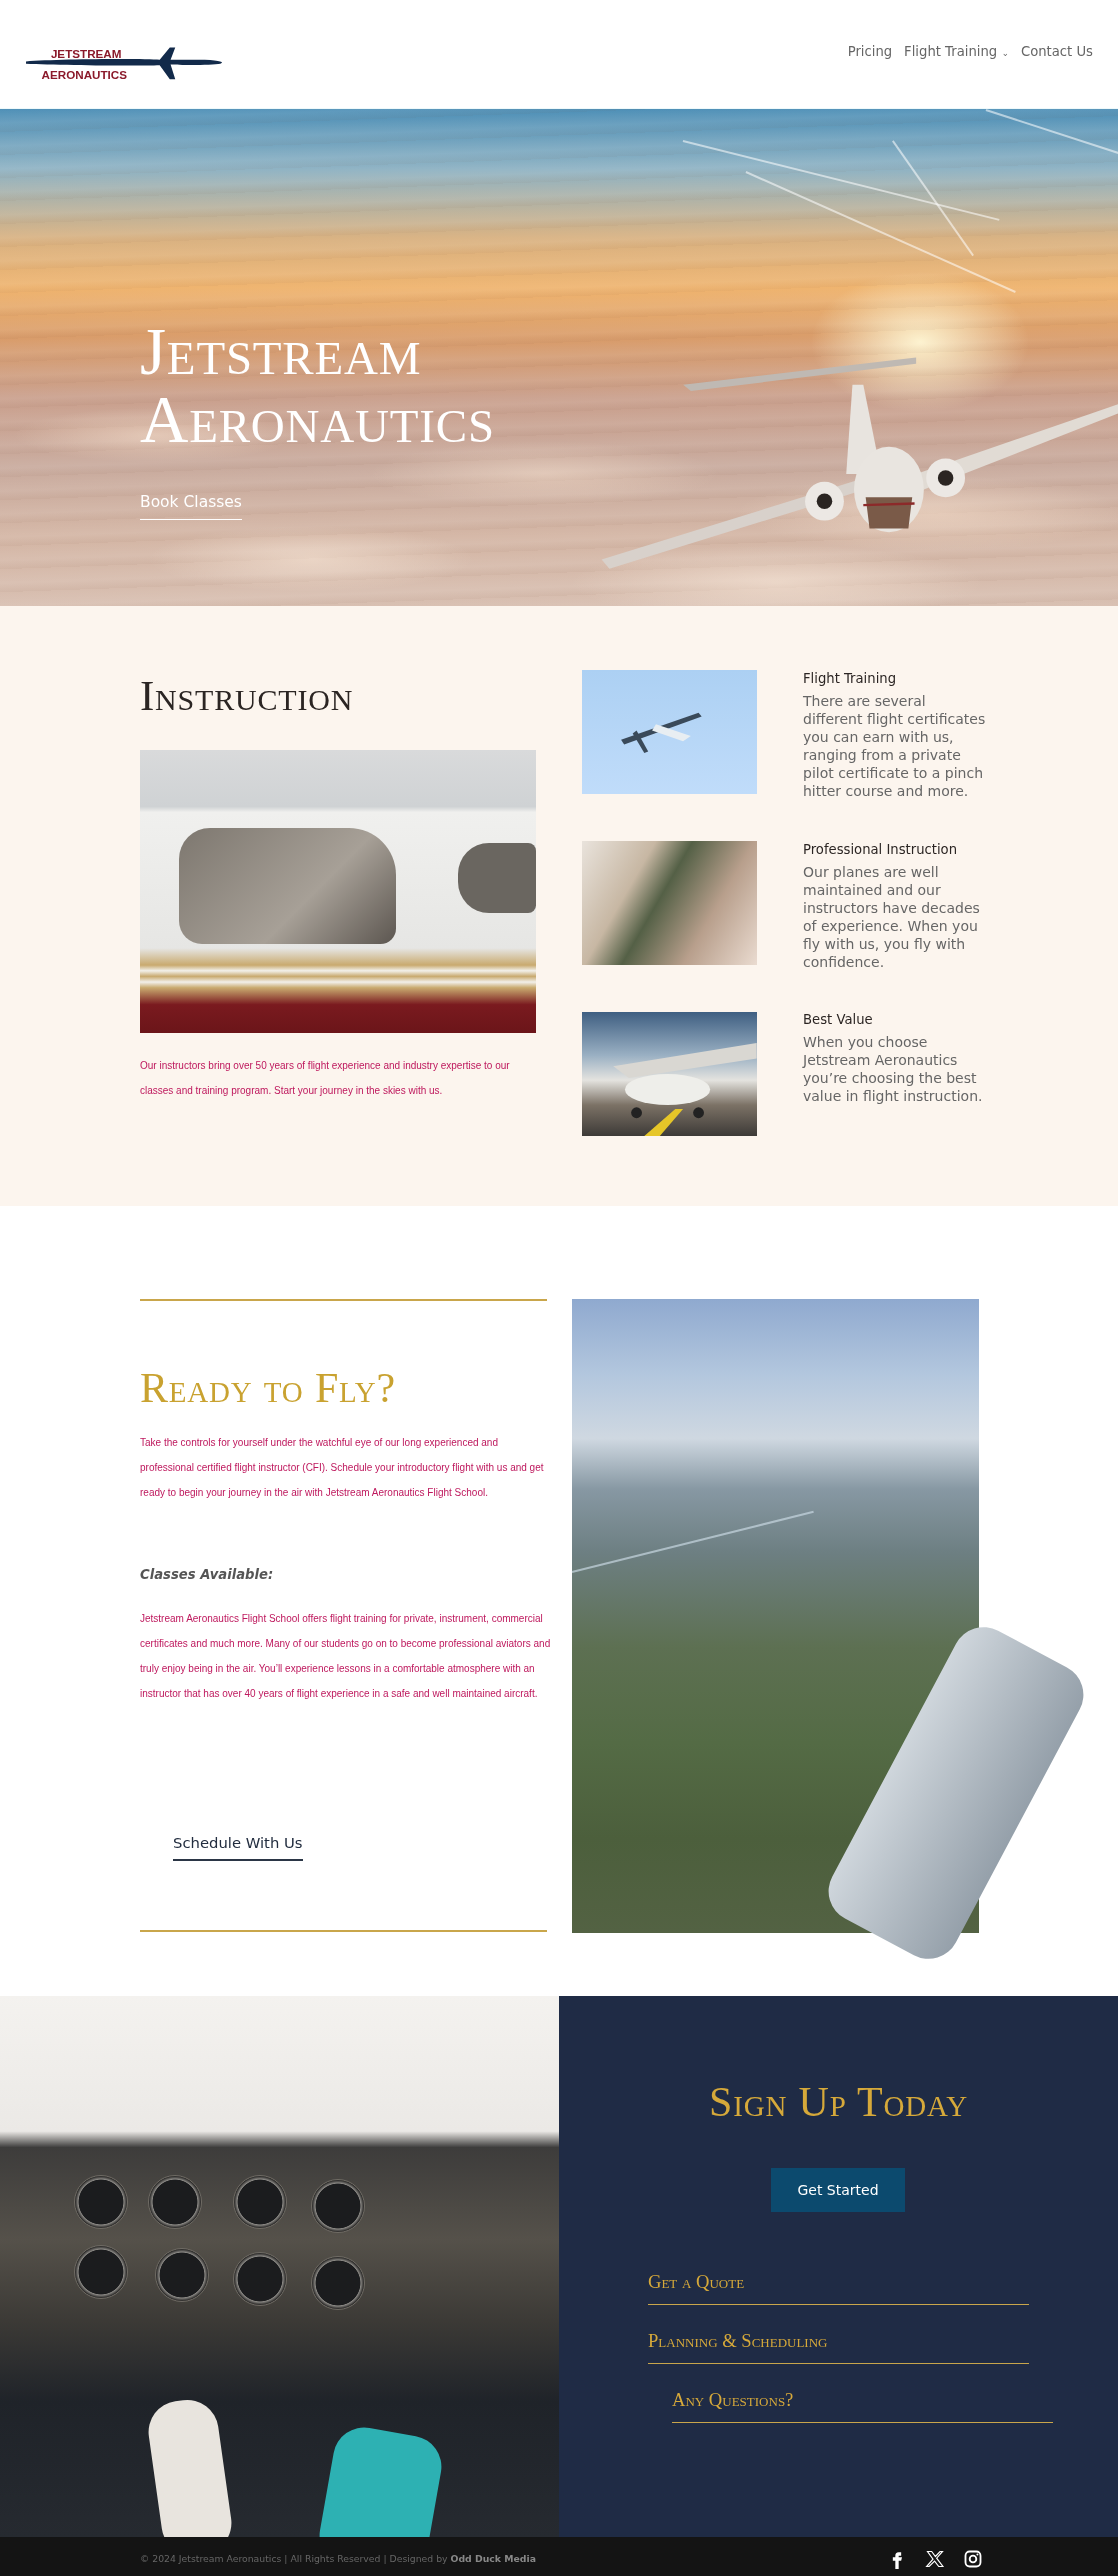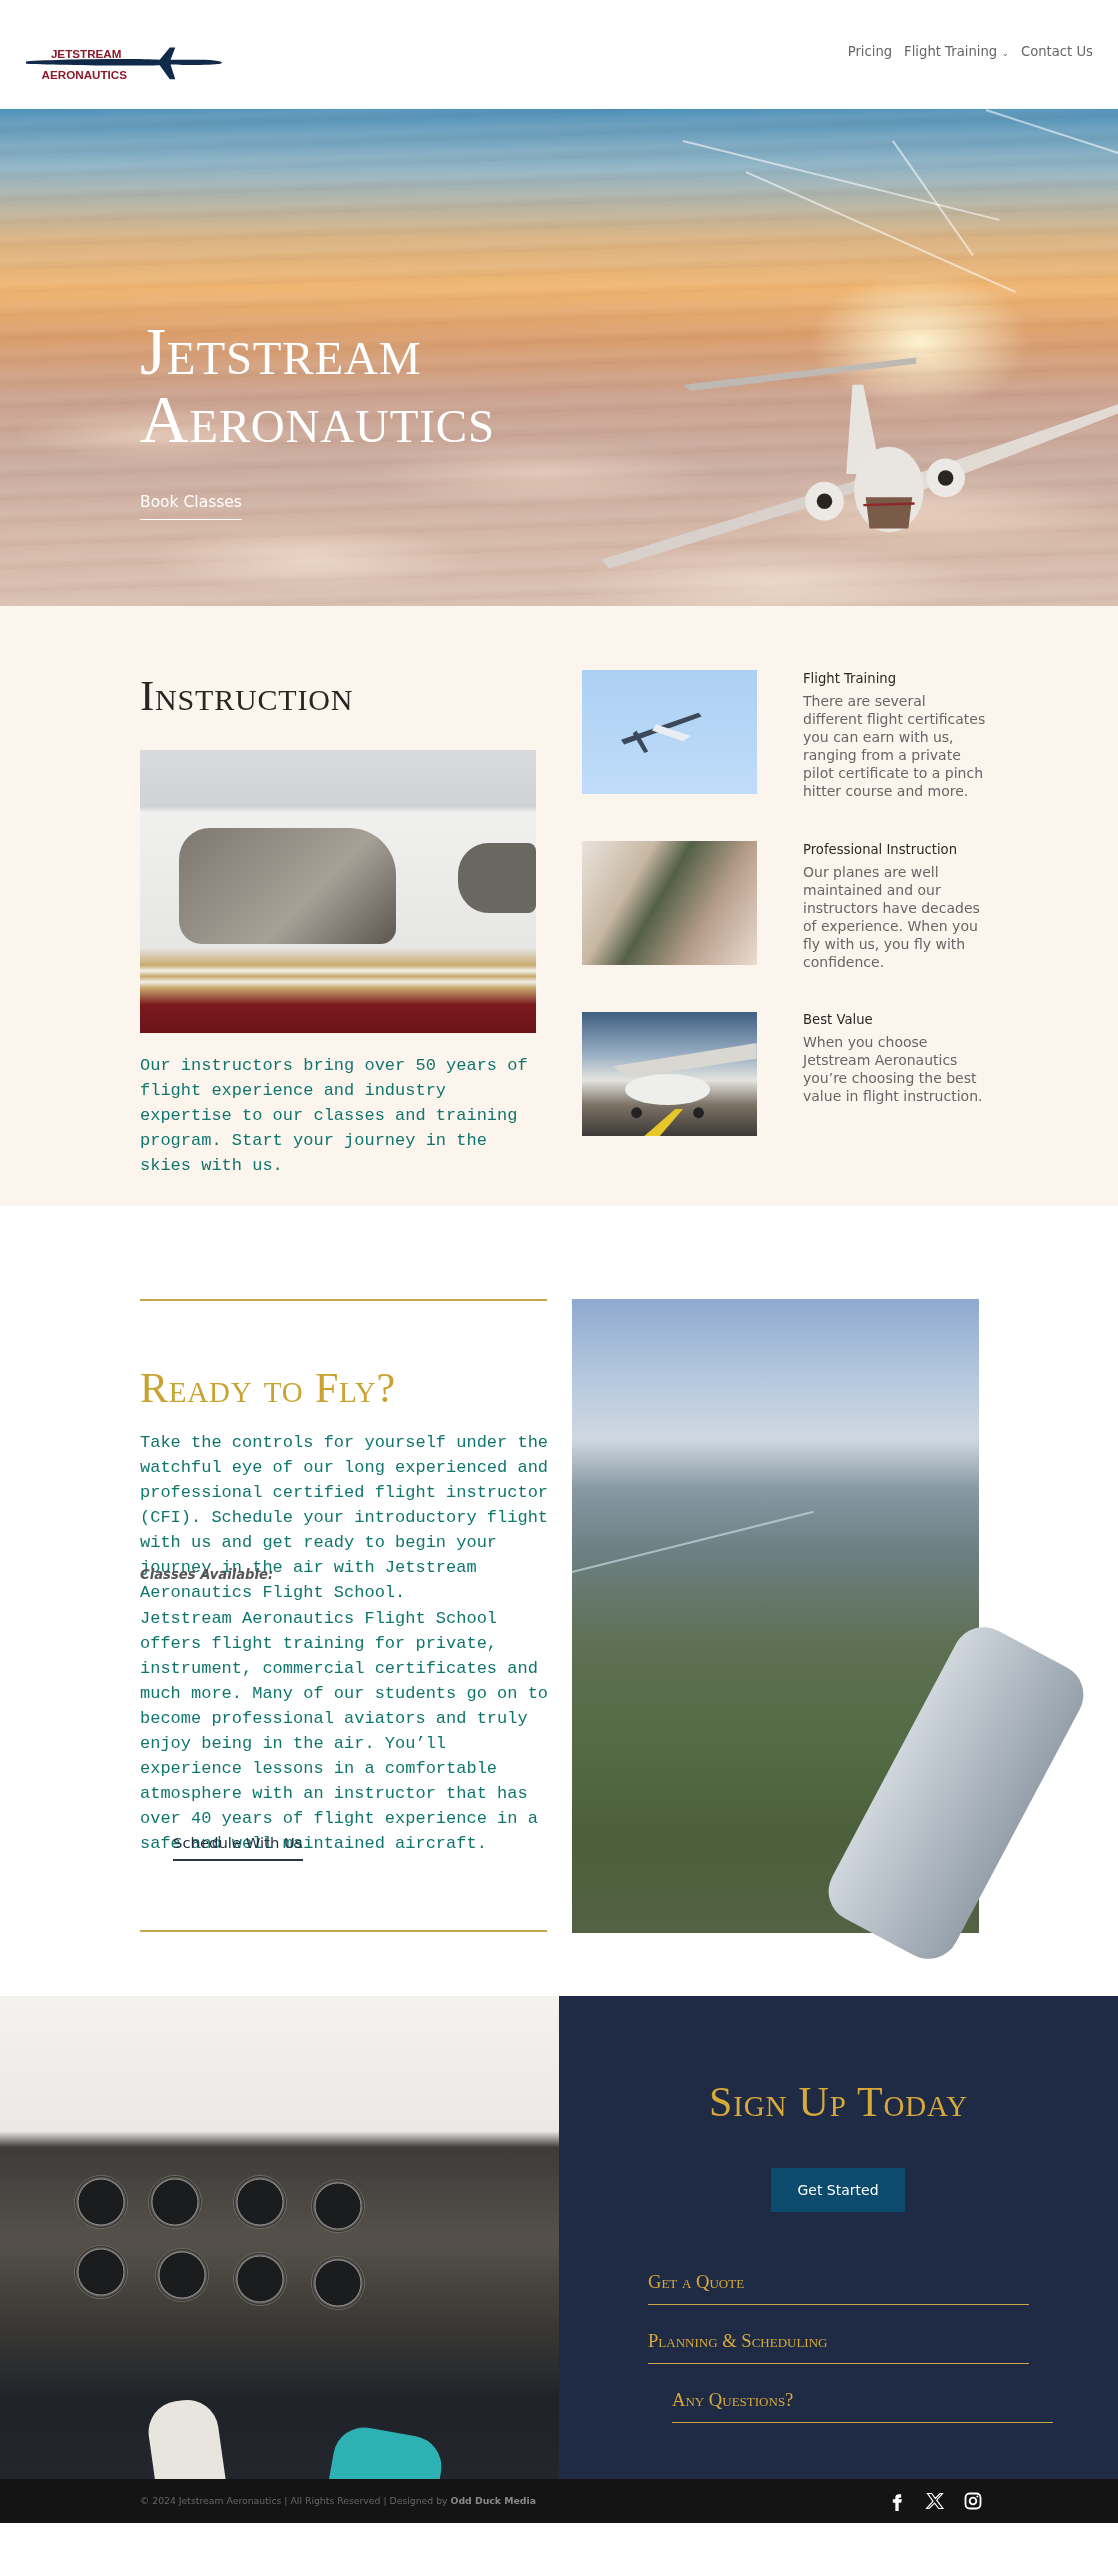--- a/index.html
+++ b/index.html
@@ -38,21 +38,21 @@
 
   
   .instruction { background: #fcf5ee; height: 600px; position: relative; }
   .instruction h2 { position: absolute; left: 140px; top: 671px; }
   .sec-title { font-size: 43px; color: #2b2523; font-variant: small-caps; font-weight: normal; letter-spacing: 0.8px; }
   .photo { position: absolute; overflow: hidden; }
   .photo-plane-window { left: 140px; top: 750px; width: 396px; height: 283px;
     background: linear-gradient(180deg, #d9dadb 0%, #cfd2d4 20%, #f0f0ee 22%, #e6e6e4 70%, #c9aa6f 76%, #f2f0ea 78%, #c9aa6f 80%, #f2f0ea 82%, #c9aa6f 84%, #7a1a1f 90%, #6b1519 100%); }
   .photo-plane-window .win { position: absolute; left: 39px; top: 78px; width: 217px; height: 116px; border-radius: 31px 47px 15.5px 23px; background: linear-gradient(135deg, #7d776f, #a7a097 60%, #5c5650); }
   .photo-plane-window .win2 { position: absolute; left: 318px; top: 93px; width: 78px; height: 70px; border-radius: 31px 7.8px 7.8px 31px; background: #6a6660; }
-  .body-text { font-family: Liberation Mono, monospace; font-size: 17px; line-height: 25px; color: #0f766e; }
+  .body-text { font-family: Liberation Sans, sans-serif; font-size: 10px; line-height: 25px; color: #be185d; }
   .instr-text { position: absolute; left: 140px; top: 1053px; width: 396px; }
 
   .feature-img { position: absolute; left: 582px; width: 175px; height: 124px; }
   .fi-1 { top: 669px; background: linear-gradient(180deg, #acd0f3, #c0dcfa); }
   .fi-2 { top: 841px; background: linear-gradient(120deg, #e9e3dc 0%, #c7b7a3 30%, #546046 45%, #b89f8c 70%, #eadbd0 100%); }
   .fi-3 { top: 1012px; background: linear-gradient(180deg, #3f5f82 0%, #9ab0c3 35%, #e4e3df 55%, #7c7266 75%, #3d3a37 100%); }
   .feature { position: absolute; left: 803px; width: 186px; }
   .feature h3 { font-family: "DejaVu Sans", sans-serif; font-size: 13.2px; font-weight: normal; color: #2b2523; margin-bottom: 6.2px; }
   .feature p { font-family: "DejaVu Sans", sans-serif; font-size: 14px; line-height: 18px; color: #666; }
   .f-1 { top: 671px; } .f-2 { top: 842px; } .f-3 { top: 1012px; }
@@ -60,21 +60,21 @@
   
   .ready { position: relative; height: 790px; background: #fff; border-radius: 10px; }
   .gold-line { position: absolute; left: 140px; width: 407px; height: 1.6px; background: #c9a64b; }
   .schedule-btn { position: absolute; left: 140px; top: 1830px; font-family: "DejaVu Sans", sans-serif; font-size: 14.8px; color: #222d3f; text-decoration: none; padding-bottom: 7.8px; border-bottom: 2.3px solid #2b3646; margin-left: 33px; }
   .aerial { position: absolute; left: 572px; top: 1295px; width: 407px; height: 634px;
     background: linear-gradient(180deg, #8fa9cf 0%, #b3c7de 12%, #cfd8e1 22%, #8798a3 30%, #6d7f82 40%, #5d7052 55%, #546b45 70%, #4c5f3c 85%, #536243 100%); }
   .aerial .river { position: absolute; left: 0; top: 272px; width: 249px; height: 2.3px; background: rgba(200,215,225,0.7); transform: rotate(-14deg); transform-origin: left; }
   .aerial .wing { position: absolute; right: -47px; bottom: -23px; width: 140px; height: 326px; background: linear-gradient(90deg, #cfd6dc, #95a0aa); transform: rotate(28deg); border-radius: 31px; }
 
   
-  .signup { position: relative; height: 483px; padding-left: 30px; }
+  .signup { position: relative; height: 541px; padding-left: 30px; }
   .cockpit { position: absolute; left: 0; top: 1990px; width: 559px; height: 541px; overflow: hidden;
     background: linear-gradient(180deg, #f4f2ef 0%, #ebe9e6 25%, #3d3c3b 28%, #55514a 45%, #3c3a36 60%, #1f2329 75%, #262a30 100%); }
   .cockpit .gauge { position: absolute; width: 54px; height: 54px; border-radius: 50%; background: radial-gradient(circle, #1b1c1e 60%, #8a8884 62%, #2b2a29 70%); border: 1.6px solid #6f6b64; }
   .cockpit .arm { position: absolute; border-radius: 31px; }
   .signup-panel { position: absolute; left: 559px; top: 1990px; width: 559px; height: 541px; background: #1f2b45; }
   .getstarted { position: absolute; left: 771px; top: 2162px; width: 134px; height: 44px; background: #0c4a6e; color: #fff; font-family: "DejaVu Sans", sans-serif; font-size: 14px; border: none; }
   .sp-link { position: absolute; left: 648px; width: 381px; padding-bottom: 11px; border-bottom: 1.6px solid #c9a64b; color: #d6a93a; font-size: 18.6px; font-variant: small-caps; text-decoration: none; }
 
   
   .footer { position: absolute; left: 0; top: 2532px; width: 1118px; height: 44px; background: #141414; }

